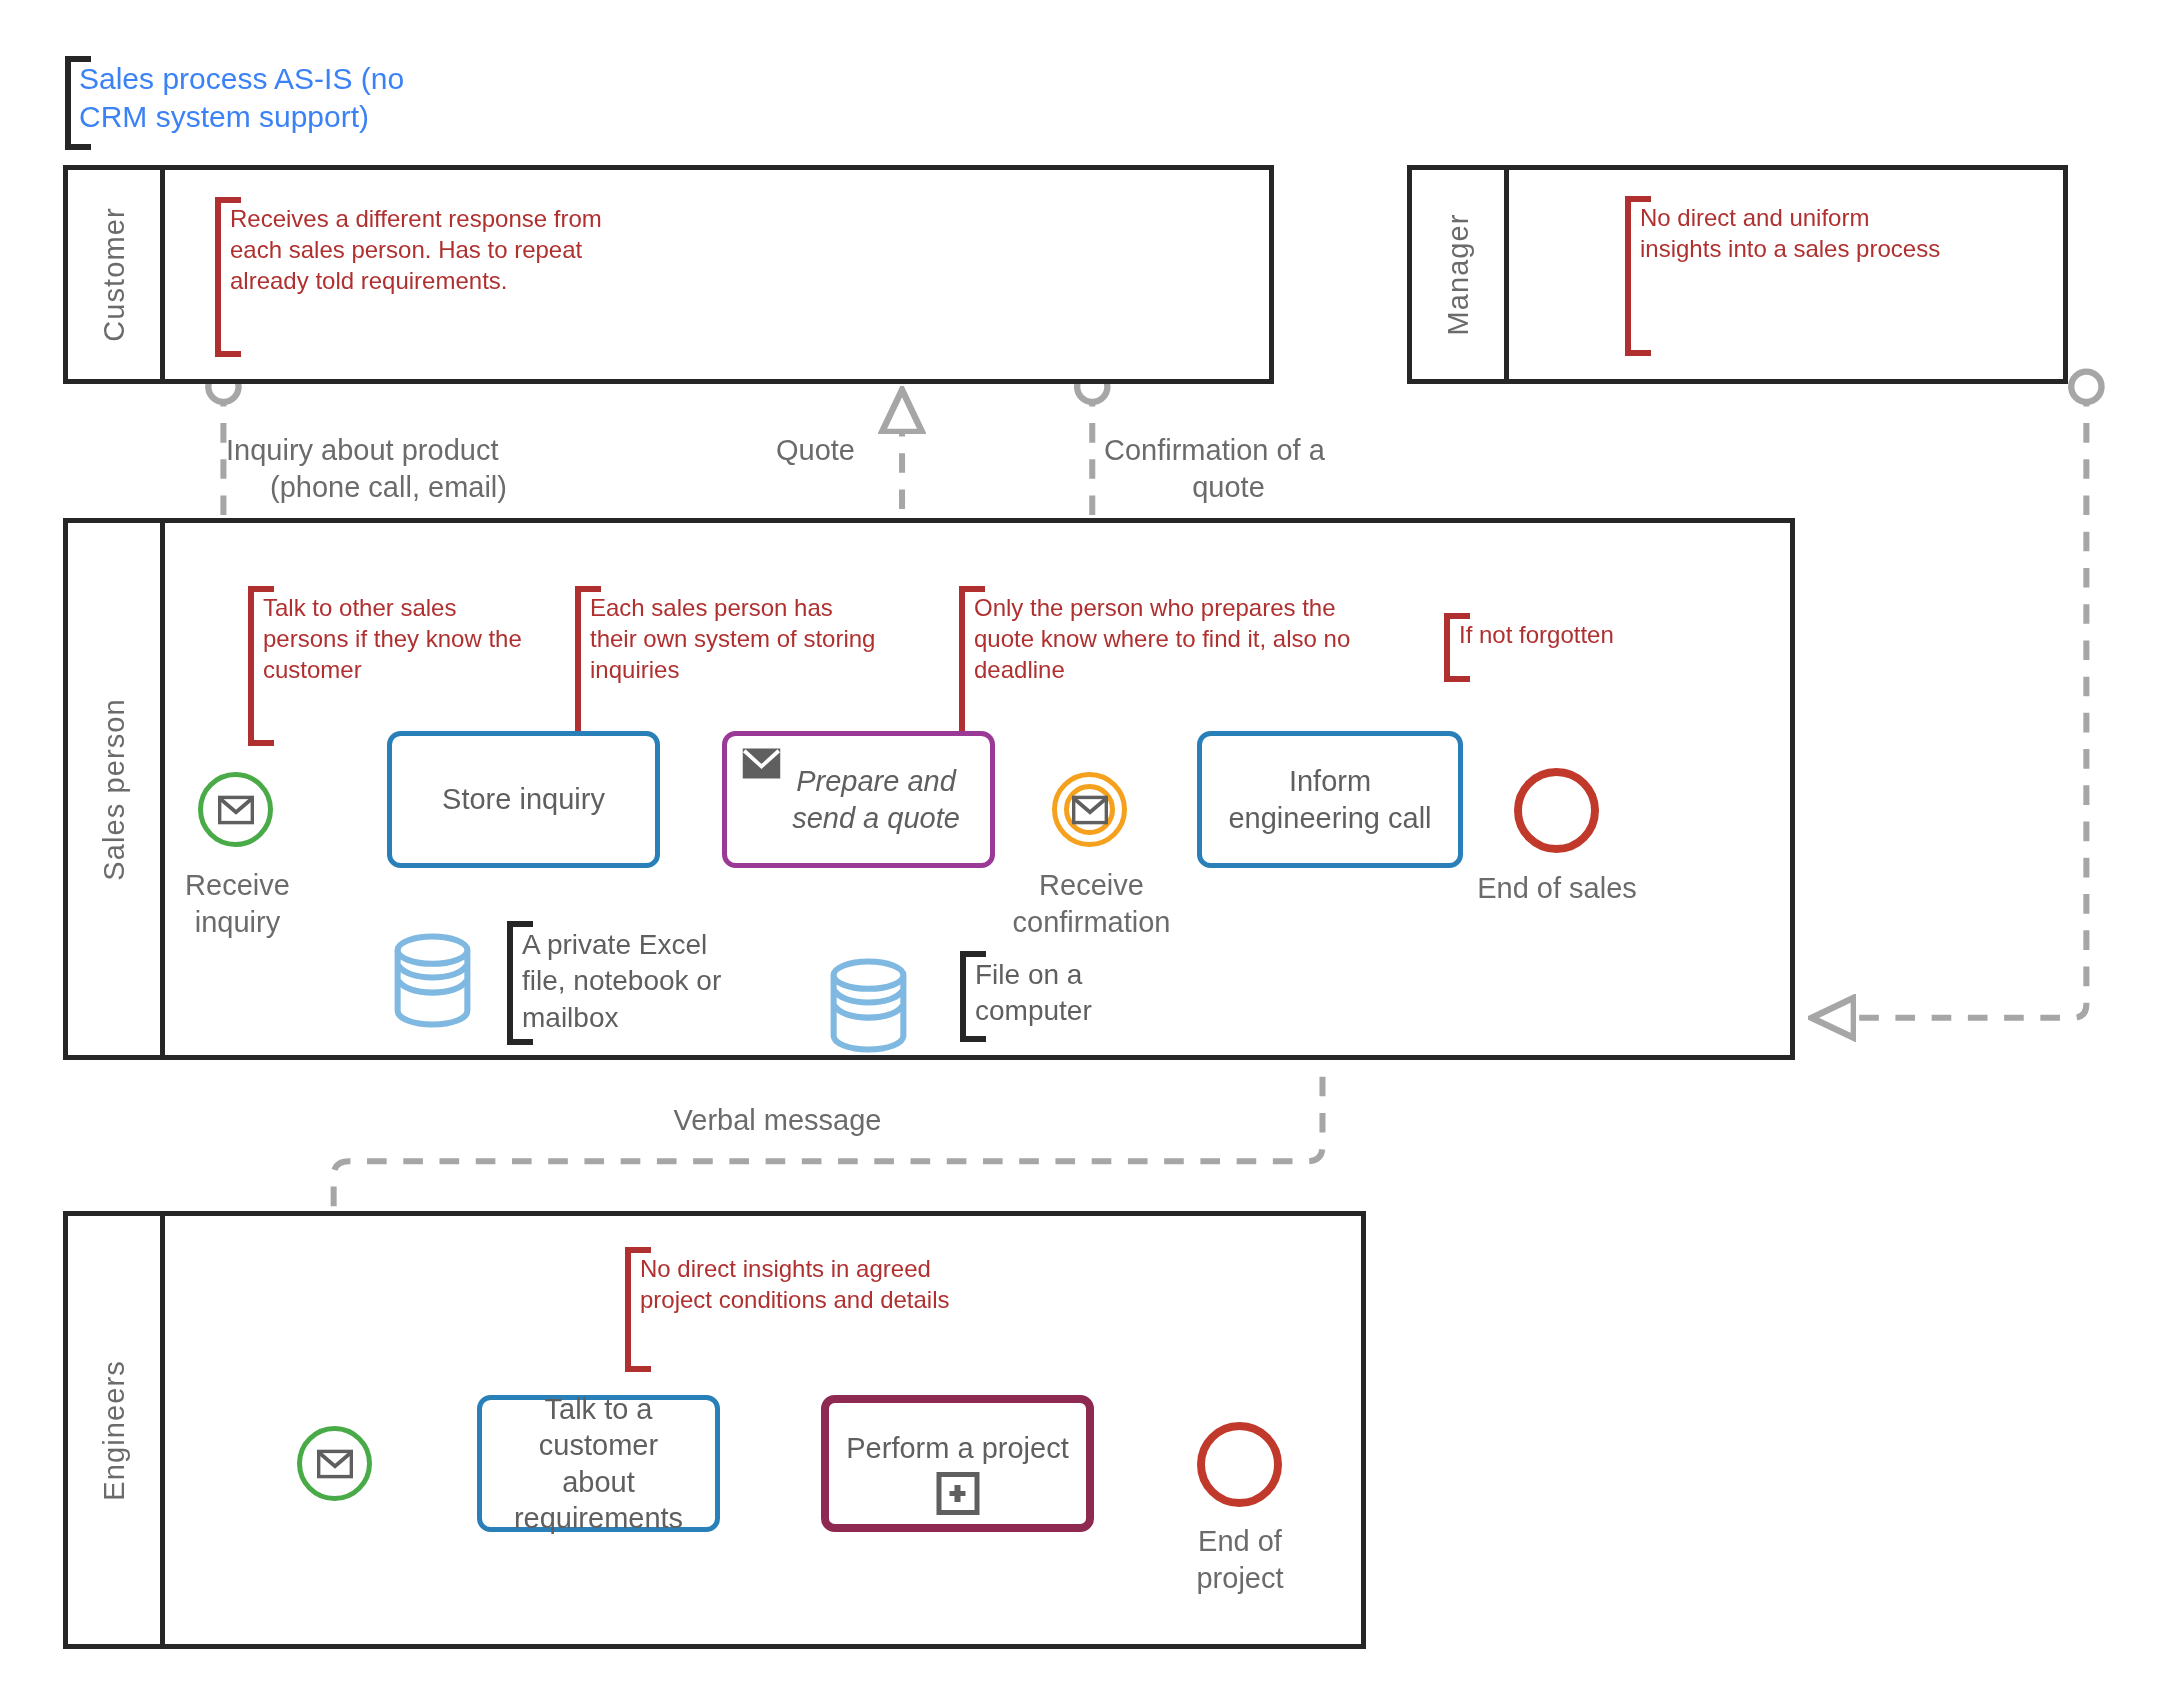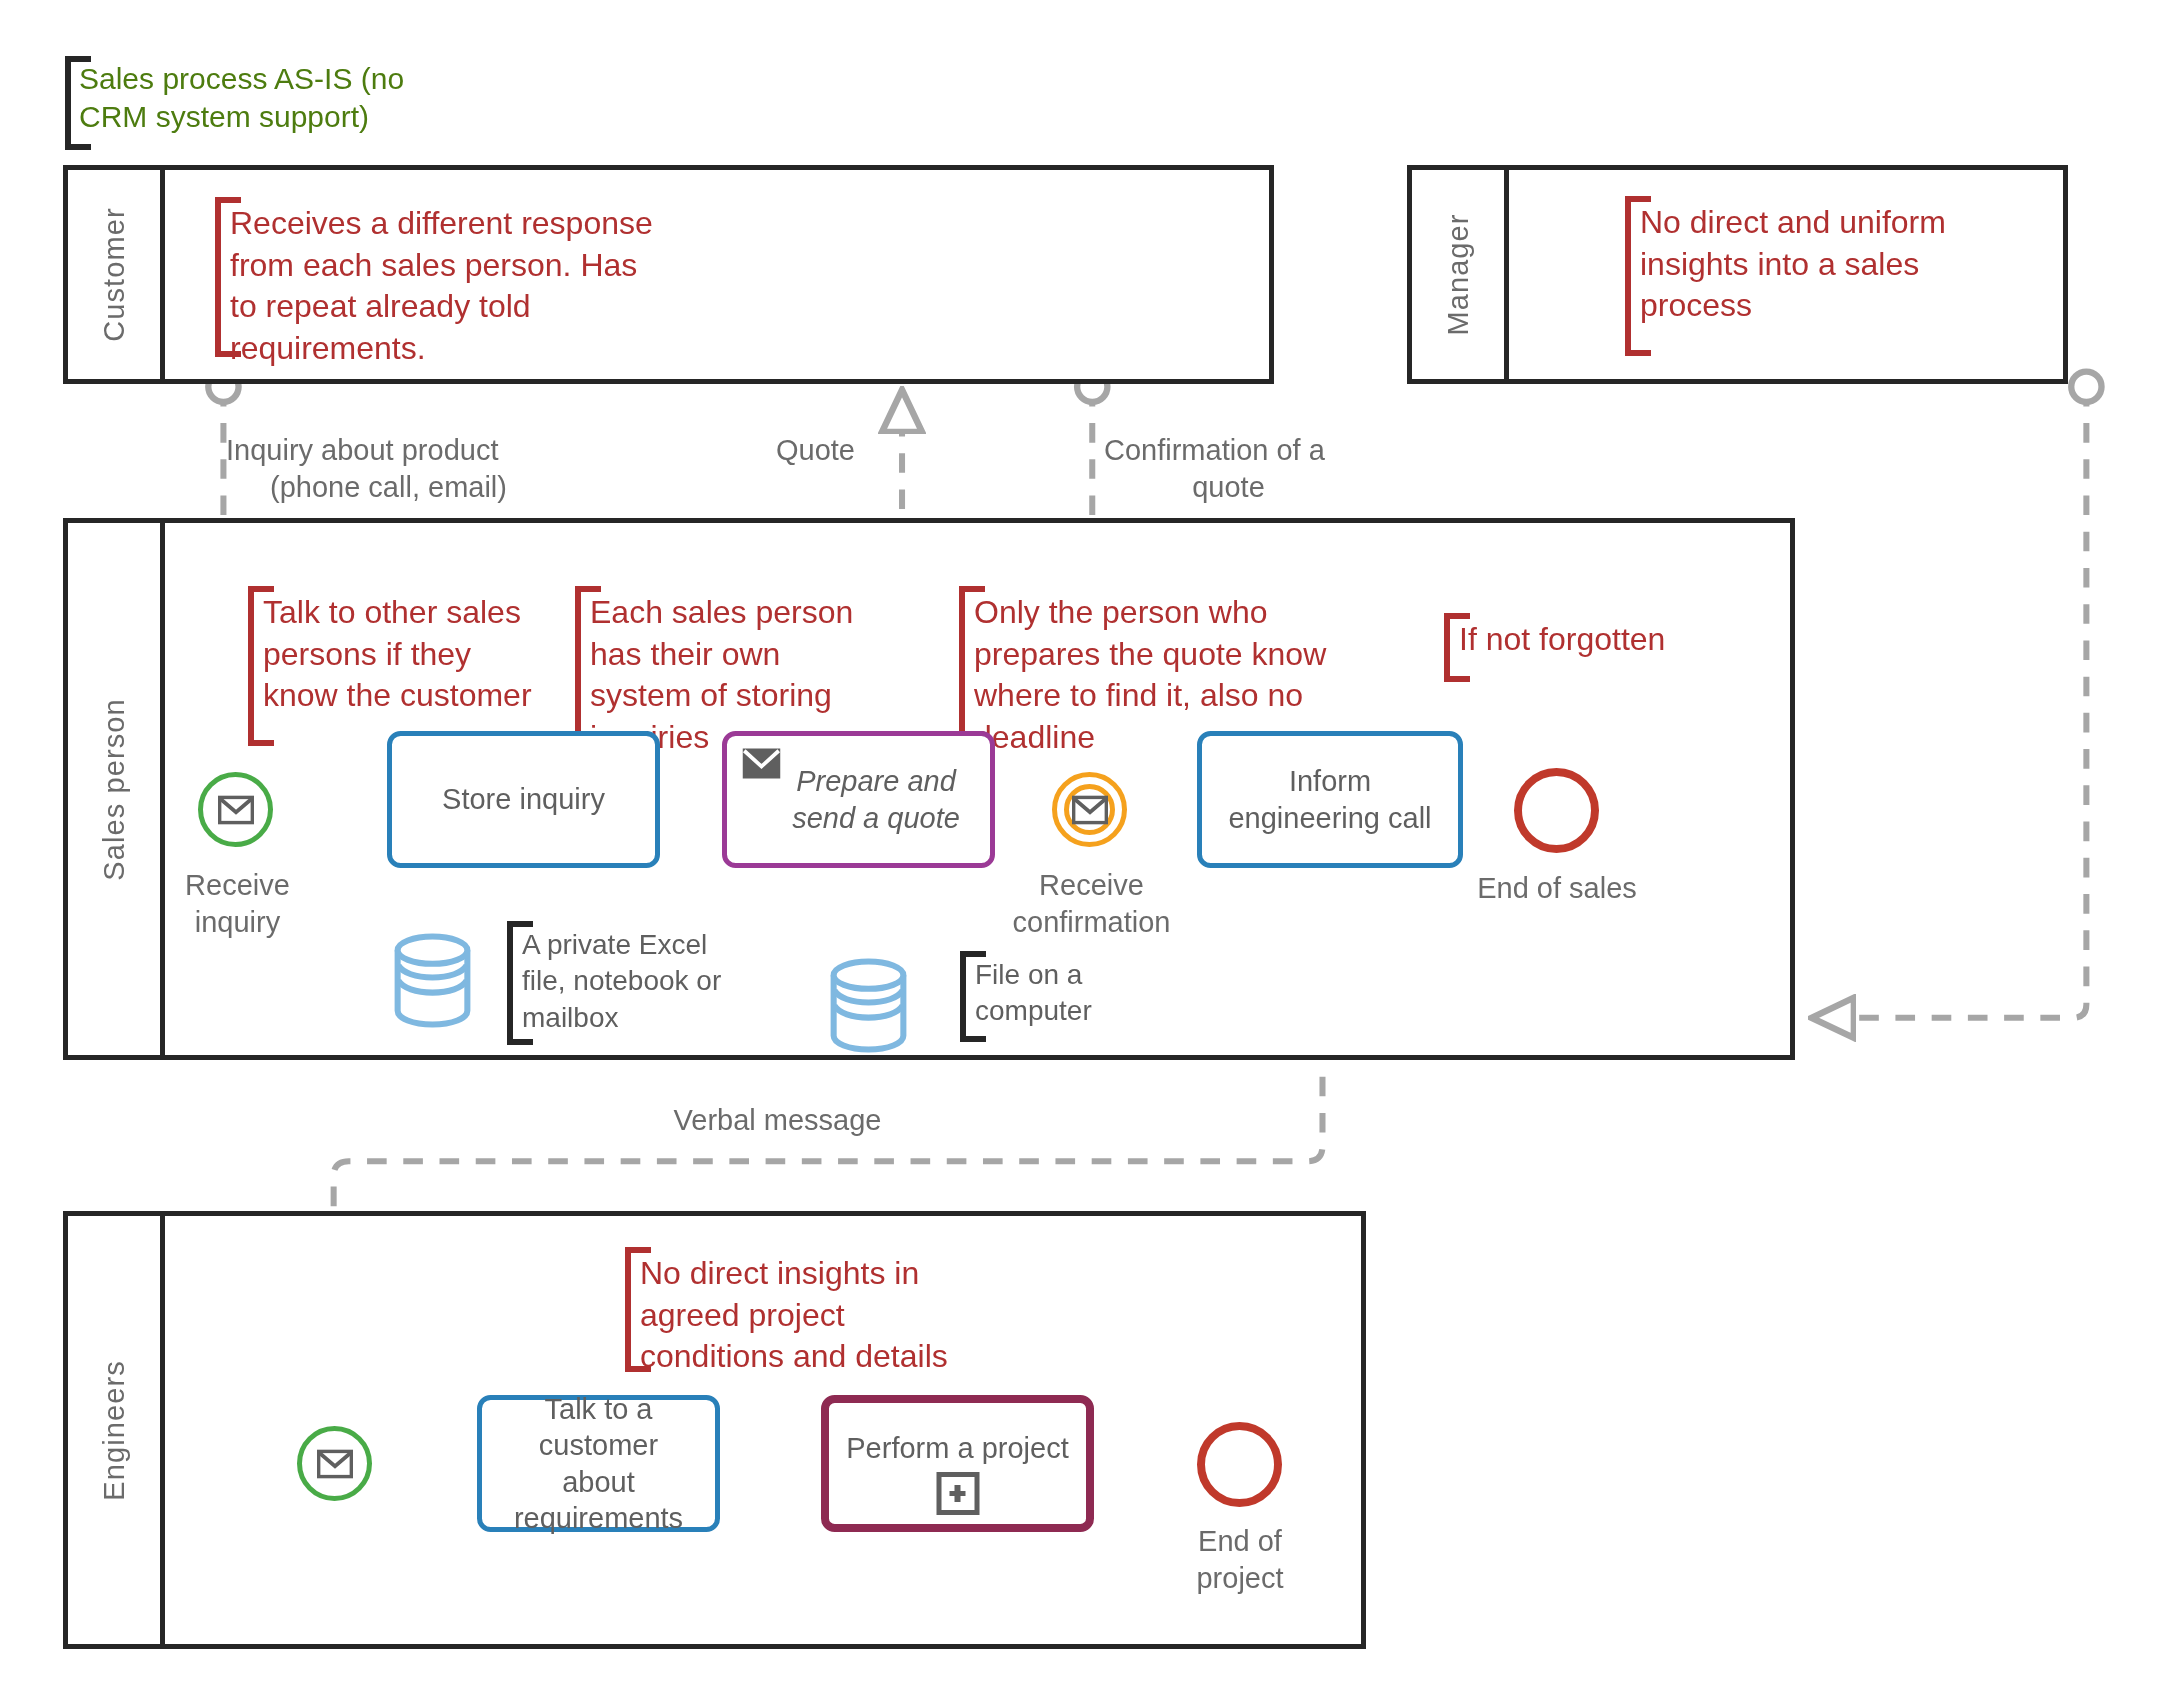--- a/index.html
+++ b/index.html
@@ -9,41 +9,41 @@
     -webkit-font-smoothing:antialiased;
   }
   #stage{position:absolute;left:0;top:0;width:2183px;height:1699px;}
 
   
   .abs{position:absolute;box-sizing:border-box;}
 
   
   #diagram-title{
     left:79px;top:60px;width:393px;
-    color:#4d7c0f;font-size:30px;line-height:1.28;
+    color:#3b82f6;font-size:30px;line-height:1.28;
   }
   .title-bracket{
     position:absolute;left:-13.6px;top:-4.5px;width:19.6px;height:82px;
     border-left:6.8px solid #262626;border-top:6.8px solid #262626;border-bottom:6.8px solid #262626;
   }
 
   
   .pool{border:5.3px solid #262626;background:#fff;}
   .pool-header{
     position:absolute;left:0;top:0;bottom:0;width:92px;
     border-right:5.3px solid #262626;
     display:flex;align-items:center;justify-content:center;
   }
   .pool-header span{
     transform:rotate(-90deg);white-space:nowrap;
     color:#6b6b6b;font-size:29px;letter-spacing:1.1px;
   }
 
   
-  .note{color:#b03030;font-size:32px;line-height:1.30;}
+  .note{color:#b03030;font-size:24px;line-height:1.30;}
   .note .brk{
     position:absolute;left:-15px;top:-6px;width:19.6px;
     border-left:6px solid #b03030;border-top:6px solid #b03030;border-bottom:6px solid #b03030;
   }
   
   .note-dark{color:#5f5f5f;font-size:28px;line-height:1.30;}
   .note-dark .brk{
     position:absolute;left:-15px;top:-6px;width:19.6px;
     border-left:6px solid #262626;border-top:6px solid #262626;border-bottom:6px solid #262626;
   }

